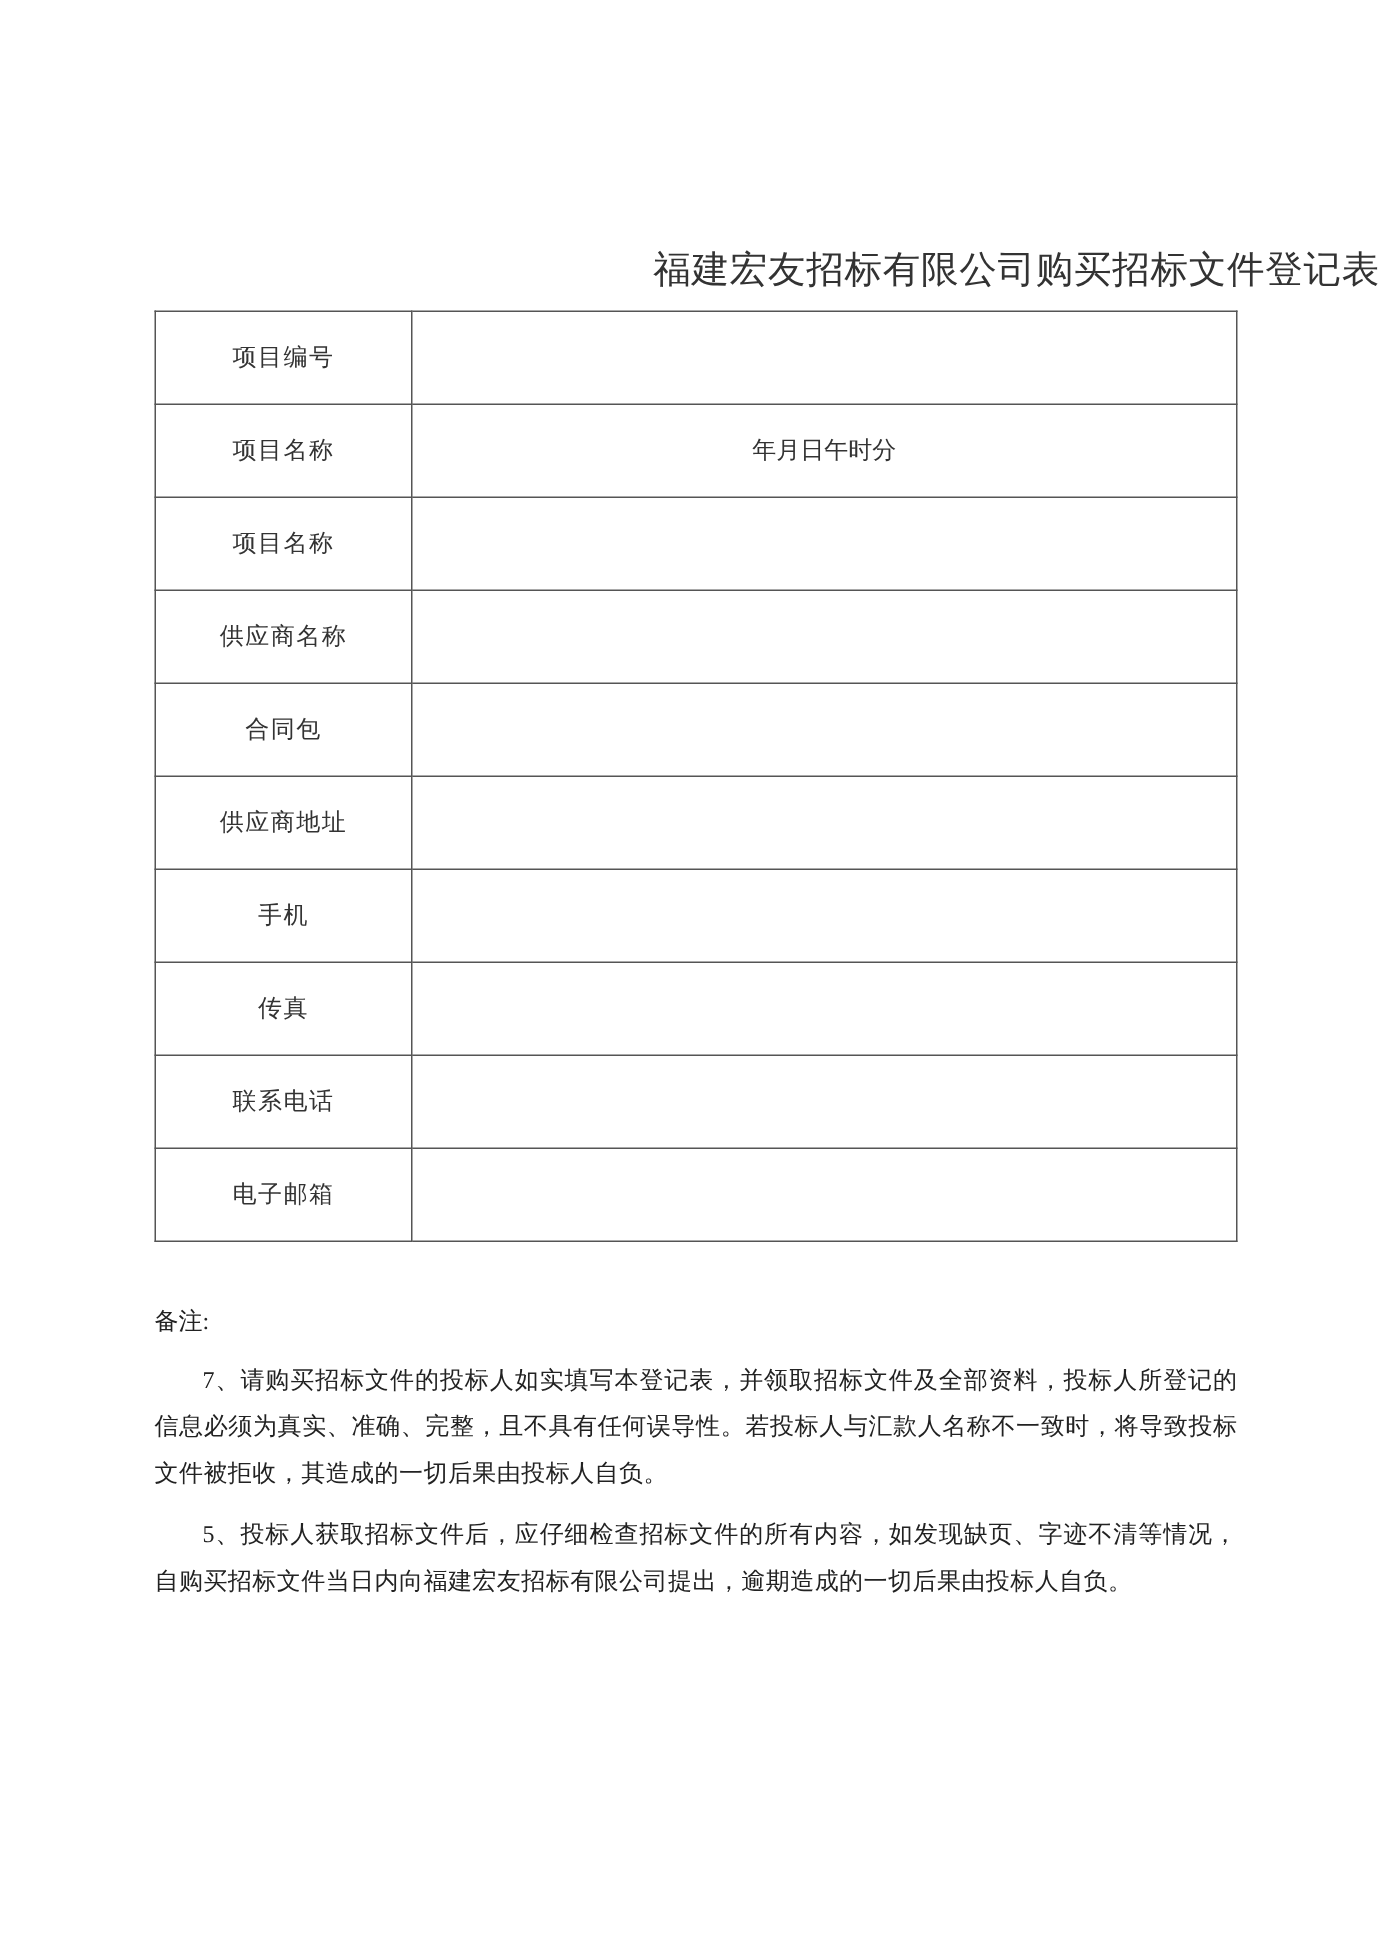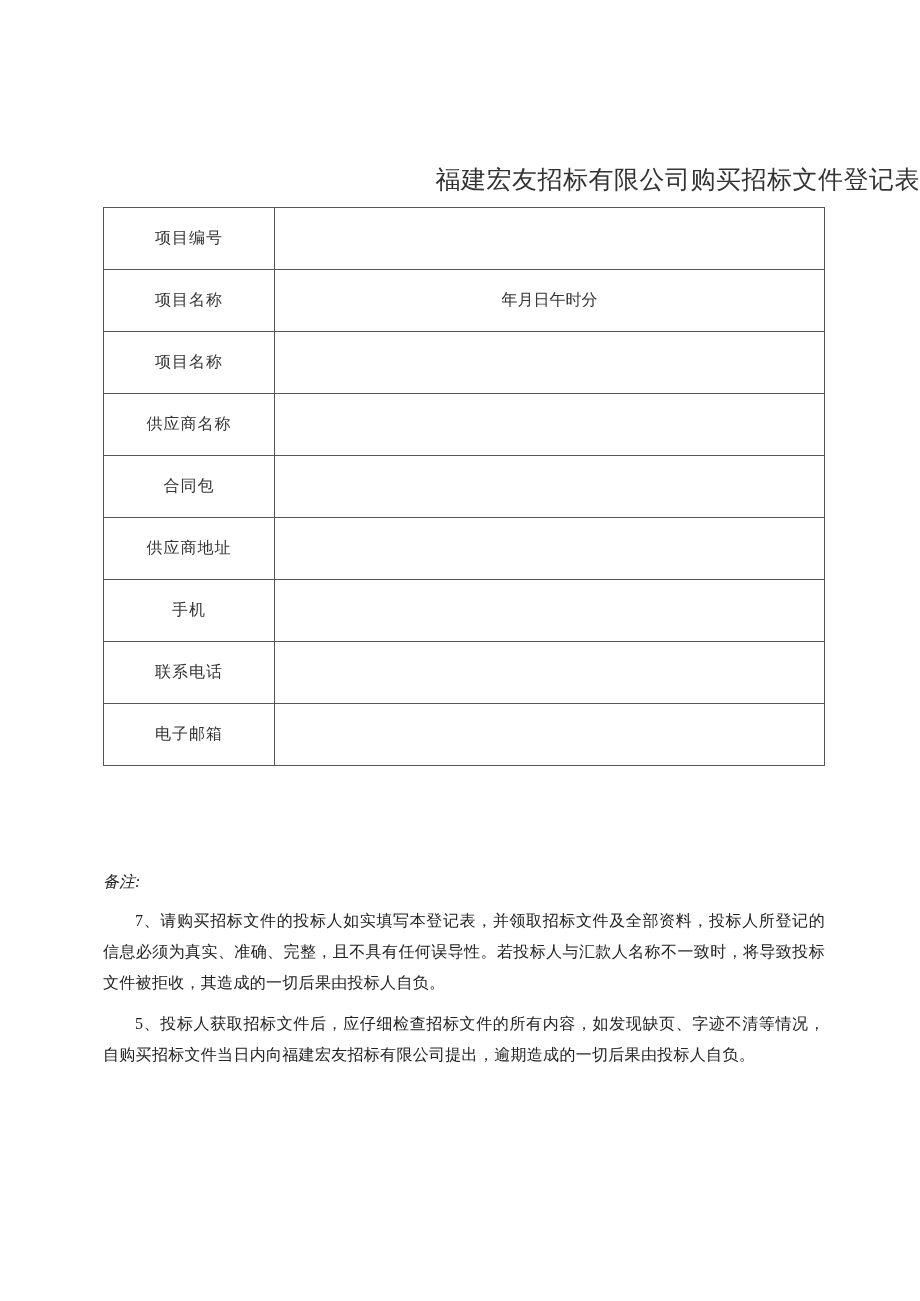--- a/index.html
+++ b/index.html
@@ -59,21 +59,20 @@
       top: 866px;
       left: 103px;
       width: 722px;
       font-size: 16px;
       line-height: 31px;
       color: #222222;
     }
     .notes-label {
       display: block;
       margin: 0 0 8px 0;
-      font-style: italic;
     }
     .notes p {
       margin: 0 0 10px 0;
       text-indent: 32px;
       text-align: justify;
       letter-spacing: 0.3px;
     }
   </style>
 </head>
 <body>
@@ -104,20 +103,24 @@
     </tr>
     <tr>
       <td class="label-cell">供应商地址</td>
       <td class="value-cell"></td>
     </tr>
     <tr>
       <td class="label-cell">手机</td>
       <td class="value-cell"></td>
     </tr>
     <tr>
+      <td class="label-cell">传真</td>
+      <td class="value-cell"></td>
+    </tr>
+    <tr>
       <td class="label-cell">联系电话</td>
       <td class="value-cell"></td>
     </tr>
     <tr>
       <td class="label-cell">电子邮箱</td>
       <td class="value-cell"></td>
     </tr>
   </tbody>
 </table>
 

